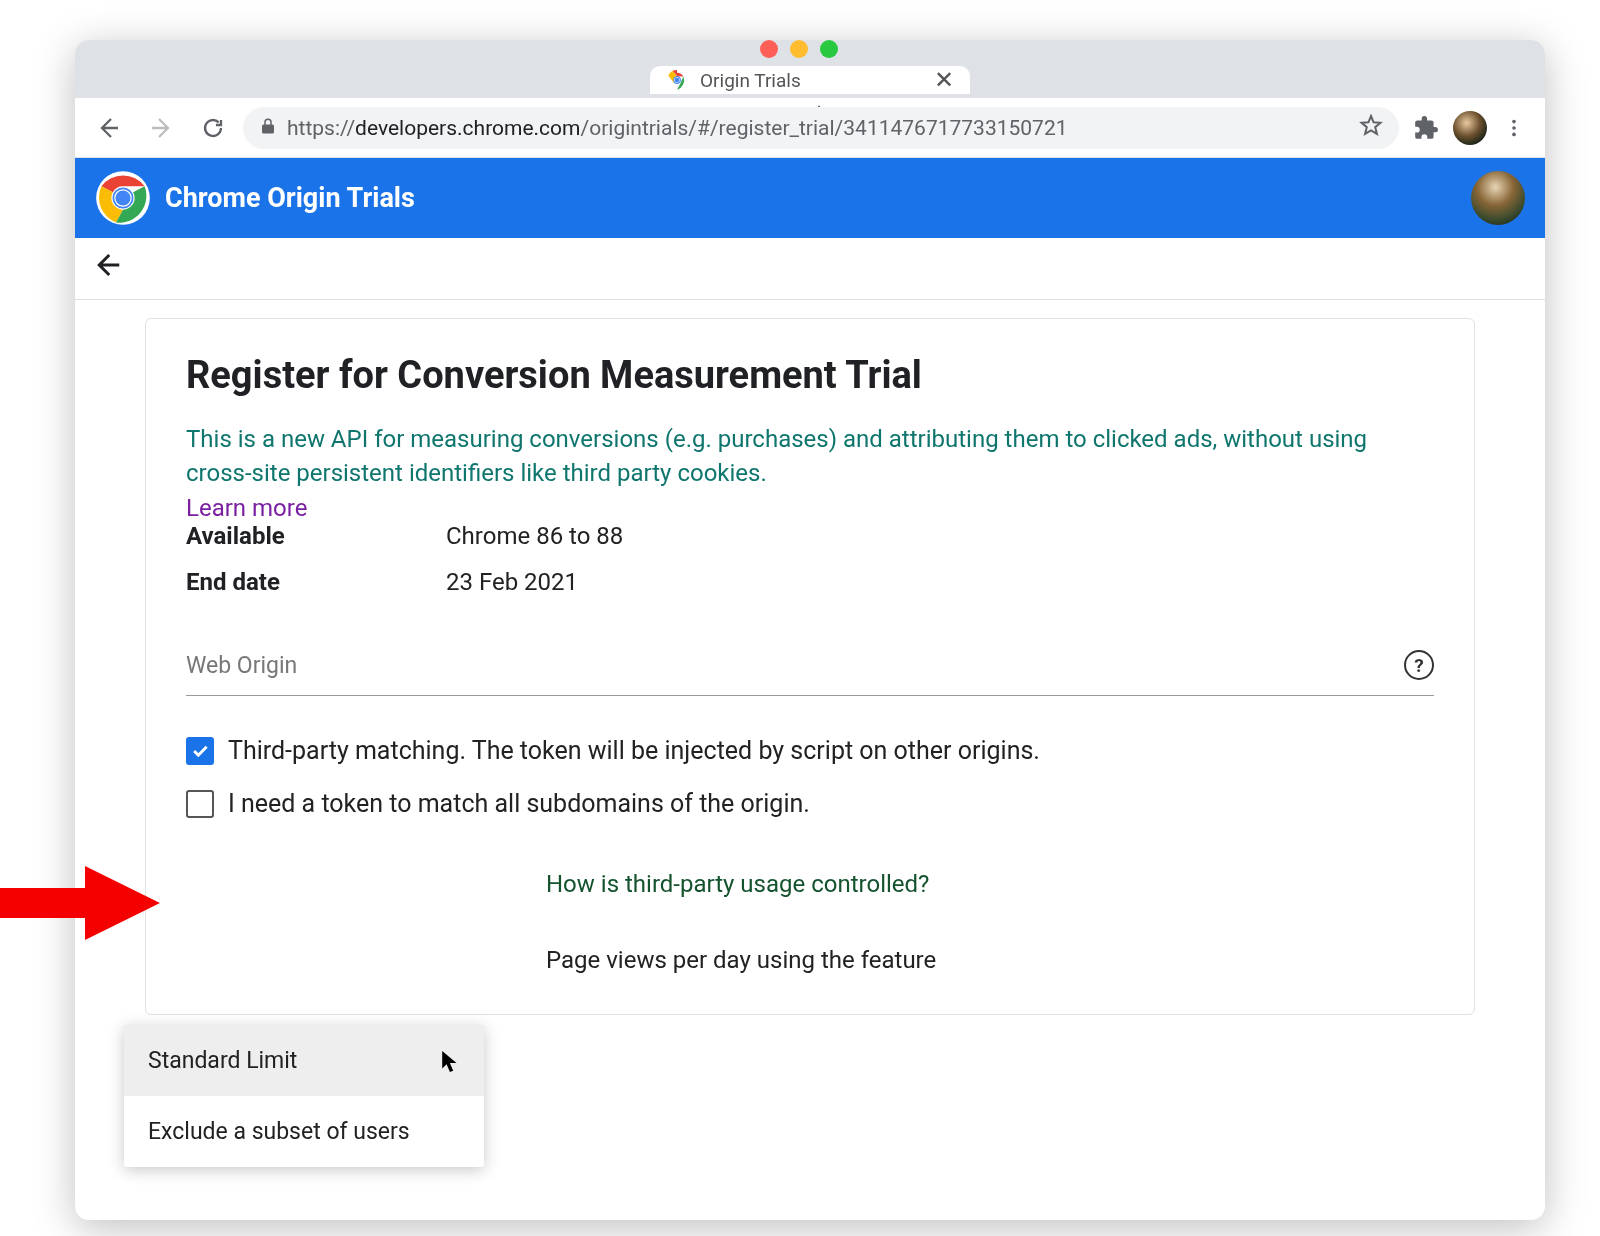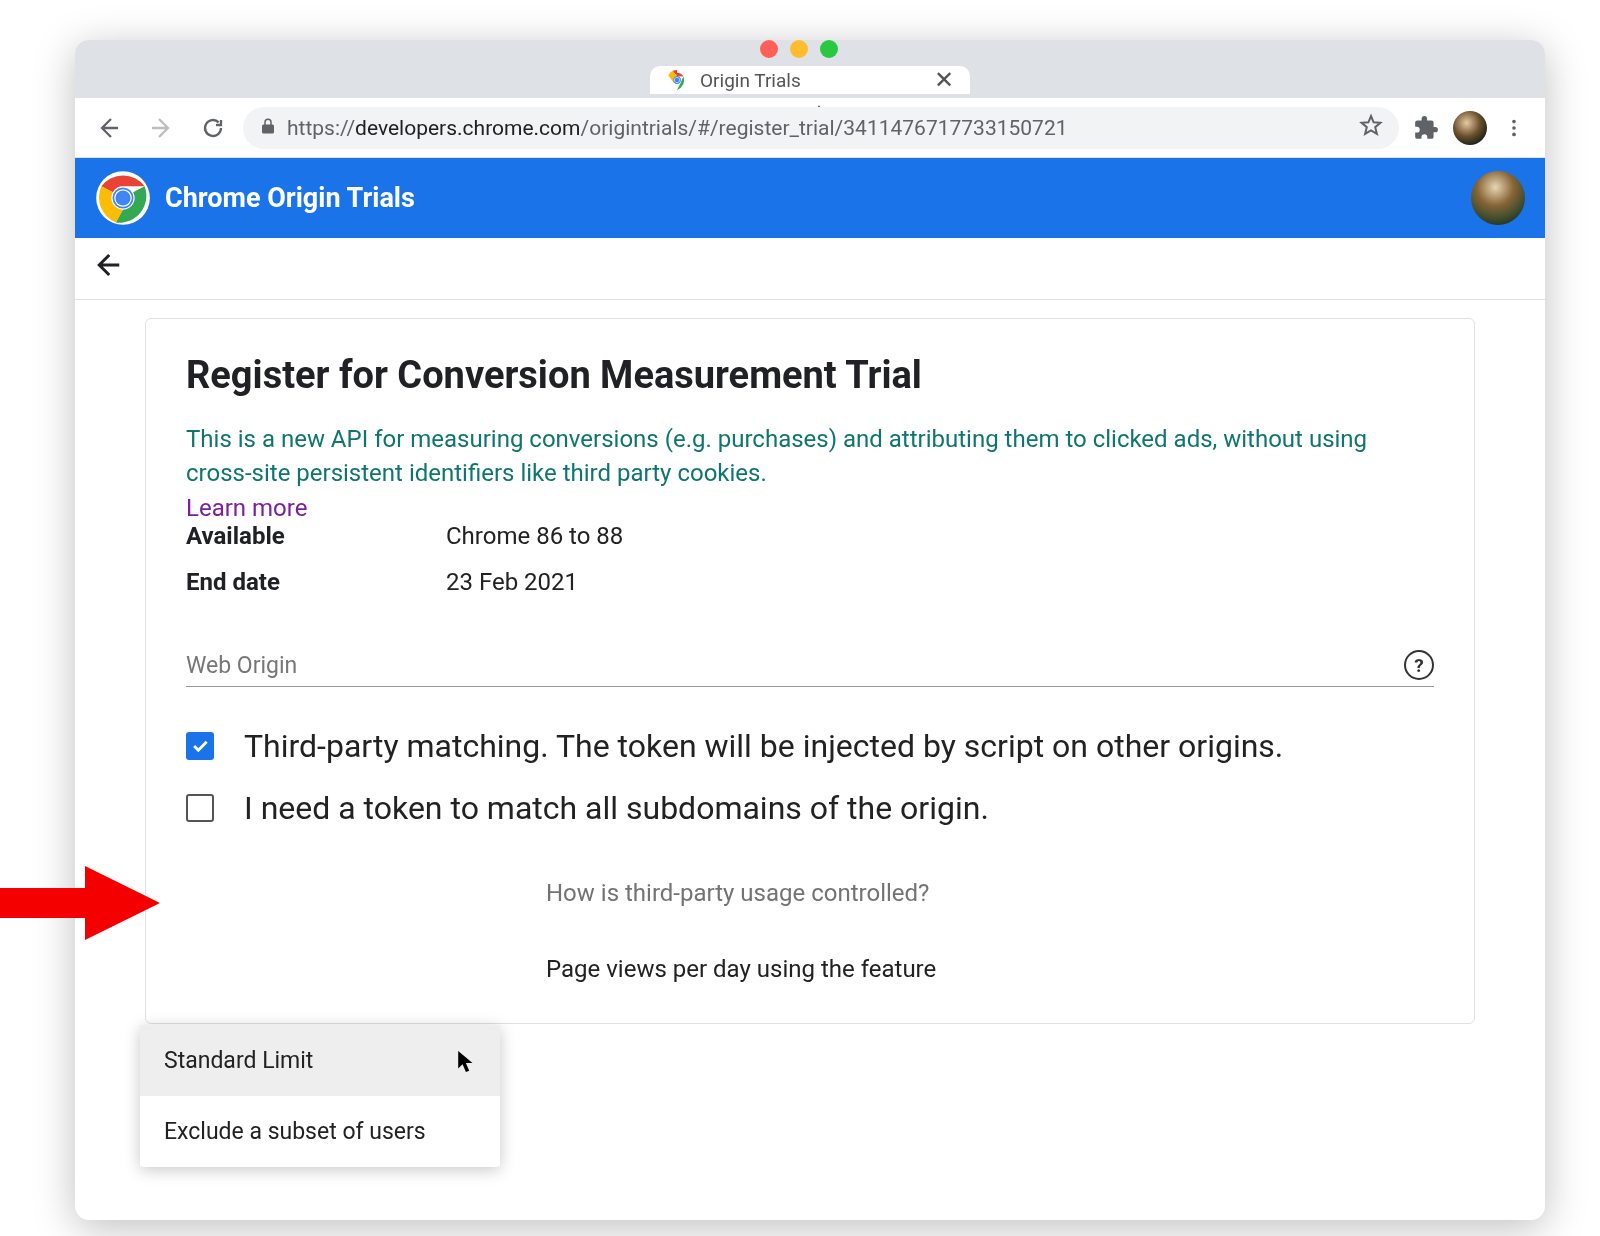--- a/index.html
+++ b/index.html
@@ -115,36 +115,36 @@
     .card-desc { font-size: 24px; color: #0f766e; line-height: 1.4; margin-bottom: 4px; }
     .learn-more { font-size: 24px; color: #7b1fa2; text-decoration: none; display: inline-block; }
     .info-row { display: flex; font-size: 24px; margin-bottom: 18px; }
     .info-label { width: 260px; font-weight: 700; color: #202124; }
     .info-value { color: #222; }
     .web-origin-row {
       display: flex;
       align-items: center;
       border-bottom: 1px solid #999;
       margin-top: 54px;
-      padding-bottom: 6px;
+      padding-bottom: 15px;
       gap: 22px;
       justify-content: flex-end;
     }
     .web-origin-label { font-size: 23px; color: #777; flex: 1; }
     .help-icon { width: 30px; height: 30px; border: 2.5px solid #333; border-radius: 50%; display: flex; align-items: center; justify-content: center; font-weight: 700; font-size: 19px; color: #333; }
-    .checkbox-row { display: flex; align-items: center; gap: 30px; margin-top: 40px; font-size: 32px; color: #222; }
+    .checkbox-row { display: flex; align-items: center; gap: 14px; margin-top: 40px; font-size: 25px; color: #222; }
     .checkbox-row + .checkbox-row { margin-top: 24px; }
     .checkbox { width: 28px; height: 28px; border: 2.5px solid #555; border-radius: 3px; flex-shrink: 0; display: flex; align-items: center; justify-content: center; }
     .checkbox.checked { background: #1a73e8; border-color: #1a73e8; }
     .checkbox.checked svg { width: 20px; height: 20px; }
-    .question-text { font-size: 24px; color: #737373; margin-top: 52px; }
+    .question-text { font-size: 24px; color: #14532d; margin-top: 52px; }
     .bottom-text { font-size: 24px; color: #222; margin-top: 48px; }
     .dropdown {
       position: absolute;
-      left: 140px;
+      left: 124px;
       top: 1025px;
       width: 360px;
       background: #fff;
       box-shadow: 0 3px 16px rgba(0,0,0,0.22);
       border-radius: 3px;
       z-index: 100;
     }
     .dropdown-item {
       padding: 22px 24px;
       font-size: 23px;

